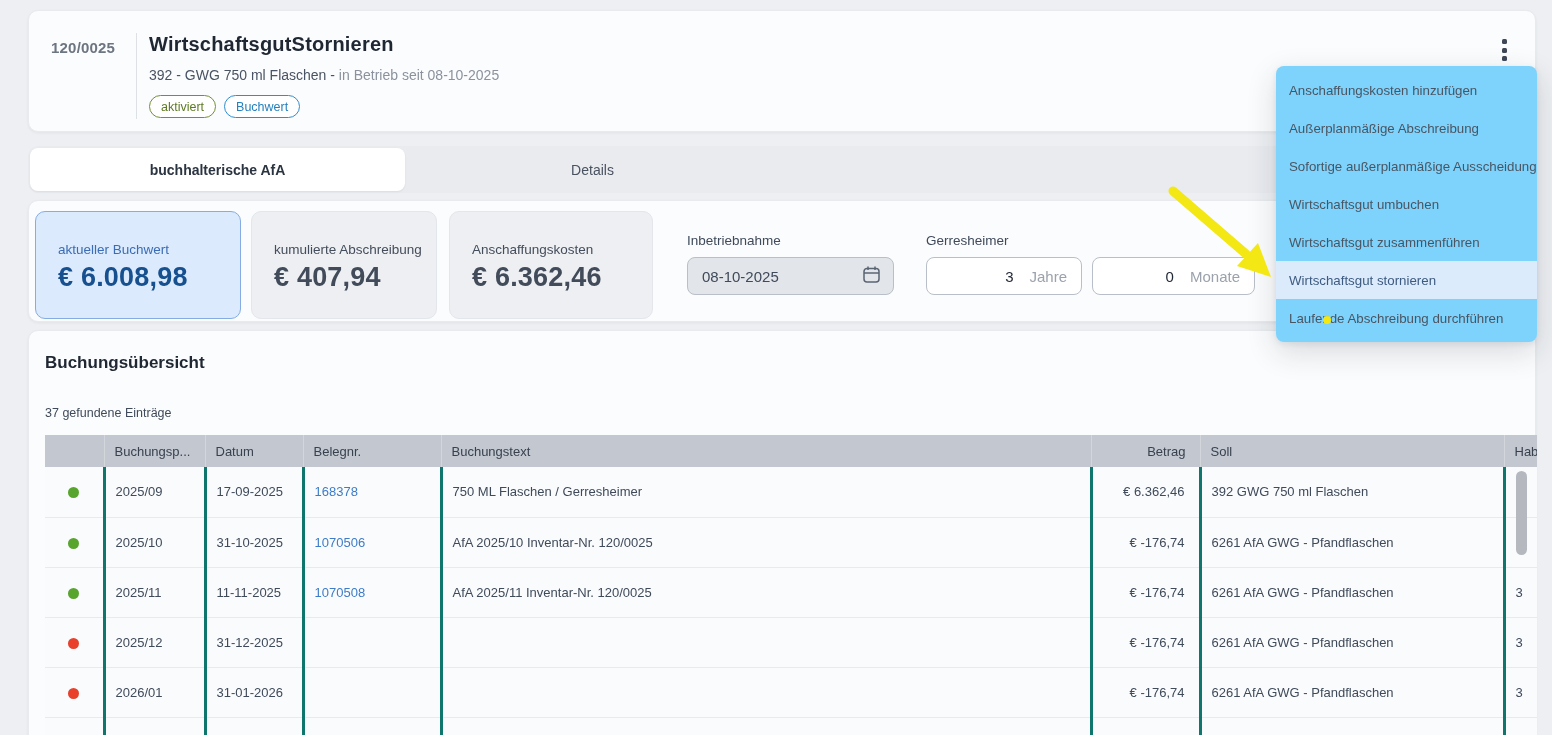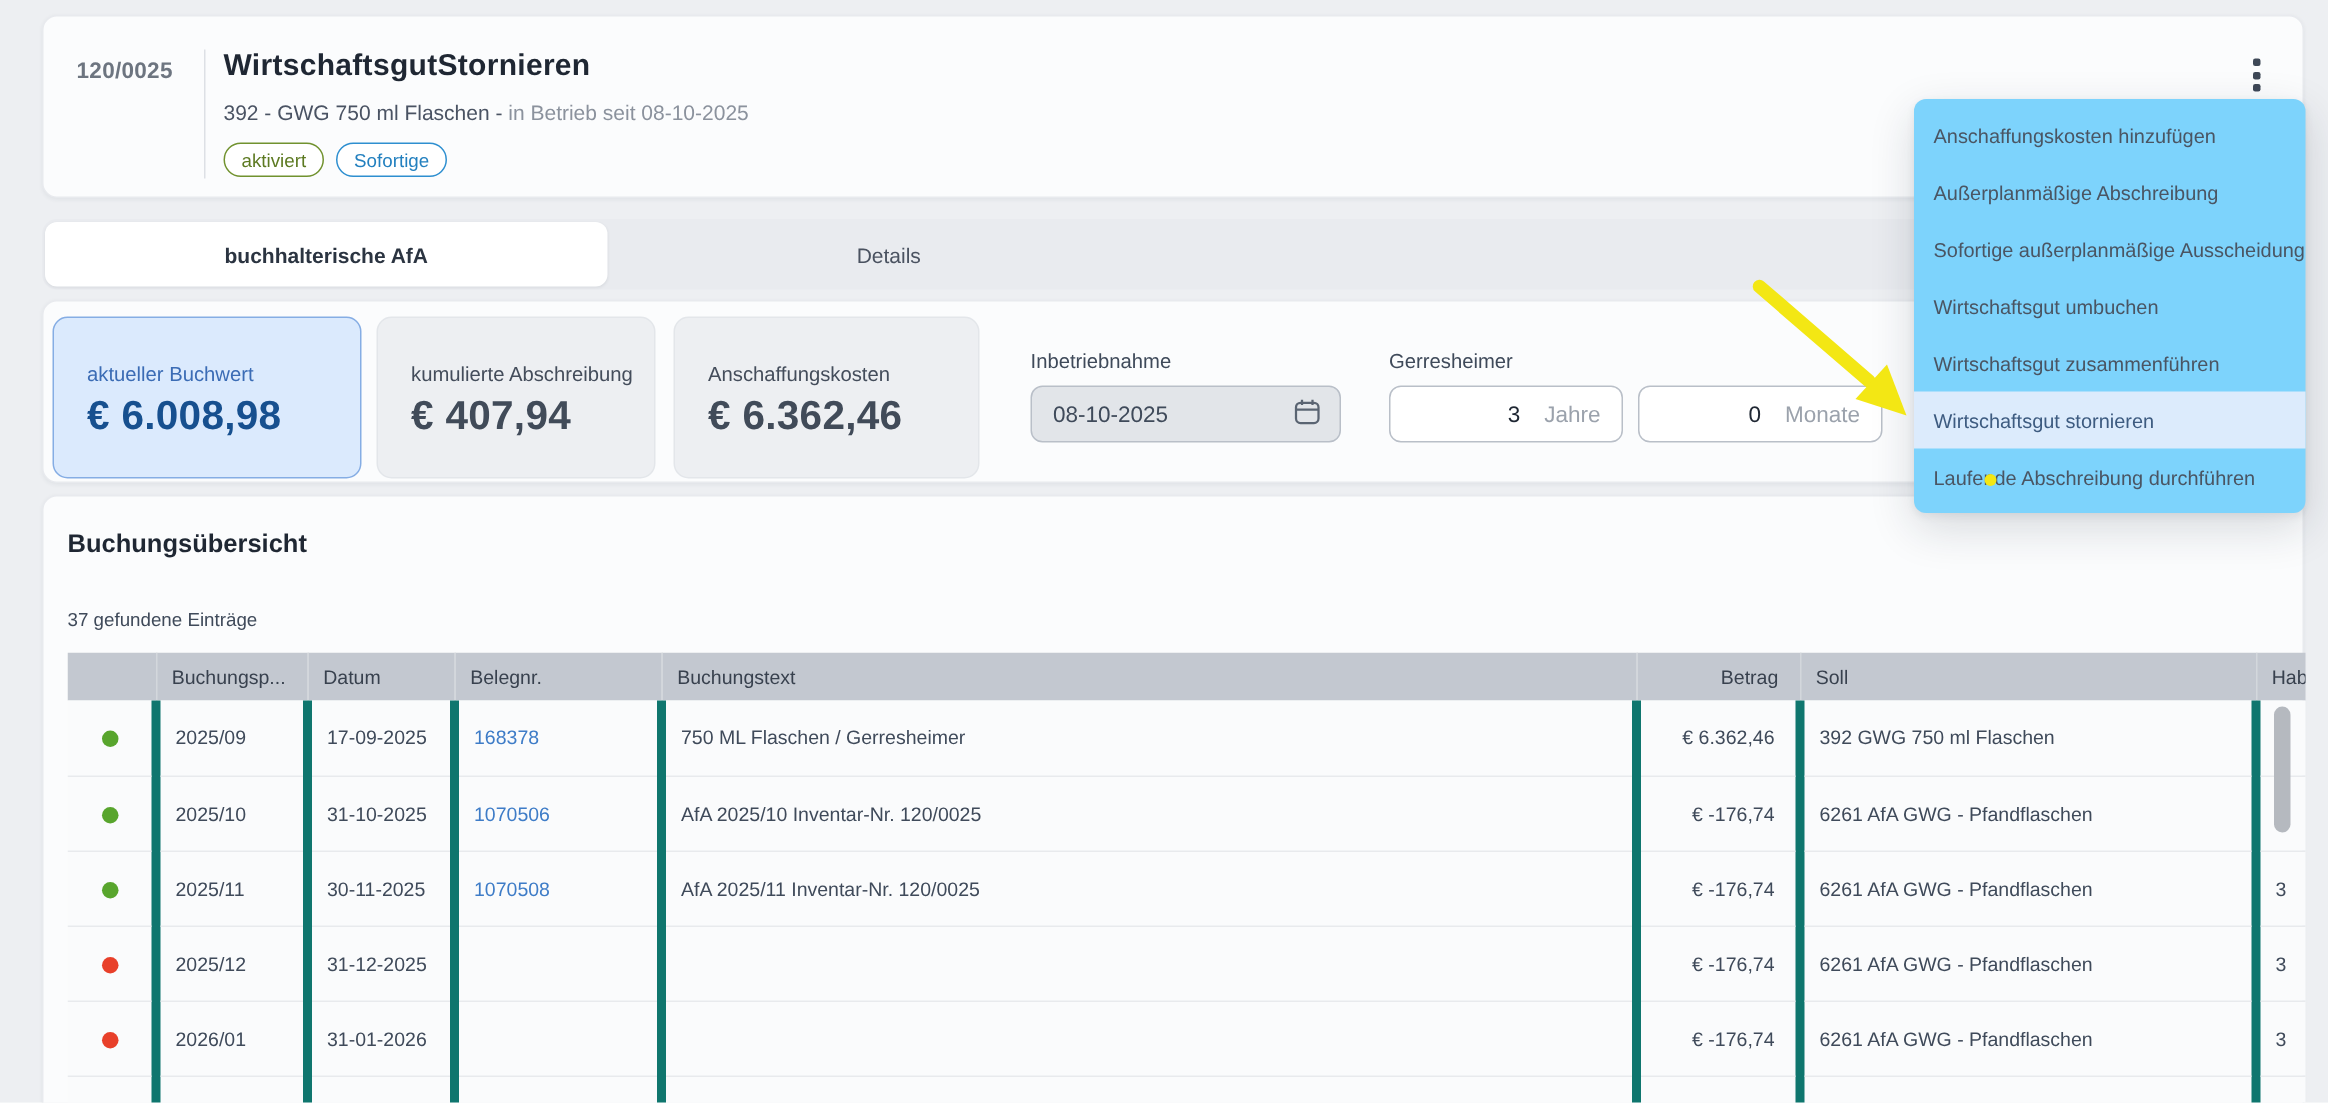--- a/index.html
+++ b/index.html
@@ -75,21 +75,21 @@
 
   
   .panel-table { top:330px; height:470px; }
   .bookings-title { position:absolute; left:16px; top:22px; font-size:17px; font-weight:bold; color:#1f2733; }
   .bookings-count { position:absolute; left:16px; top:75px; font-size:12.5px; color:#3f4a5a; }
   .table-wrap { position:absolute; left:16px; top:104px; width:1492px; height:366px; overflow:hidden; }
   table { border-collapse:collapse; table-layout:fixed; width:1580px; }
   th { background:#c3c8d0; height:32px; font-size:13px; font-weight:normal; color:#38414e;
     text-align:left; padding:0 0 0 10px; border-right:1px solid #d3d7dc; }
   td { height:50px; font-size:13px; color:#3f4a5a; padding:0 0 0 10px;
-    border-bottom:1px solid #e8eaed; border-right:6px solid #0f766e; background:#fafbfc; }
+    border-bottom:1px solid #e8eaed; border-right:3px solid #0f766e; background:#fafbfc; }
   td.c-amount, th.c-amount { text-align:right; padding:0 14px 0 0; }
   td.c-status { text-align:center; padding:0; }
   .dot { display:inline-block; width:11px; height:11px; border-radius:50%; background:transparent; vertical-align:middle; }
   .dot-green { background:#58a52d; }
   .dot-red { background:#e8402a; }
   .doc-link { color:#3e7cc7; cursor:pointer; text-decoration:none; }
   .vscrollbar { position:absolute; right:8px; top:140px; width:11px; height:84px;
     background:#b5b9bf; border-radius:6px; }
 
   
@@ -110,21 +110,21 @@
 <div class="panel panel-header">
   <div class="asset-number">120/0025</div>
   <div class="header-vdivider"></div>
   <div class="title-block">
     <div class="asset-title">WirtschaftsgutStornieren</div>
     <div class="asset-subtitle">
       <span class="subtitle-primary">392 - GWG 750 ml Flaschen - </span><span class="subtitle-secondary">in Betrieb seit 08-10-2025</span>
     </div>
     <div class="badge-row">
       <span class="badge badge-green">aktiviert</span>
-      <span class="badge badge-blue">Sofortige</span>
+      <span class="badge badge-blue">Buchwert</span>
     </div>
   </div>
   <div class="kebab">
       <i></i>
       <i></i>
       <i></i>
     </div>
 </div>
 
 <div class="tab-strip">
@@ -220,21 +220,21 @@
           <td>31-10-2025</td>
           <td><a class="doc-link">1070506</a></td>
           <td>AfA 2025/10 Inventar-Nr. 120/0025</td>
           <td class="c-amount">€ -176,74</td>
           <td>6261  AfA GWG - Pfandflaschen</td>
           <td>3</td>
         </tr>
         <tr>
           <td class="c-status"><span class="dot dot-green"></span></td>
           <td>2025/11</td>
-          <td>30-11-2025</td>
+          <td>11-11-2025</td>
           <td><a class="doc-link">1070508</a></td>
           <td>AfA 2025/11 Inventar-Nr. 120/0025</td>
           <td class="c-amount">€ -176,74</td>
           <td>6261  AfA GWG - Pfandflaschen</td>
           <td>3</td>
         </tr>
         <tr>
           <td class="c-status"><span class="dot dot-red"></span></td>
           <td>2025/12</td>
           <td>31-12-2025</td>

